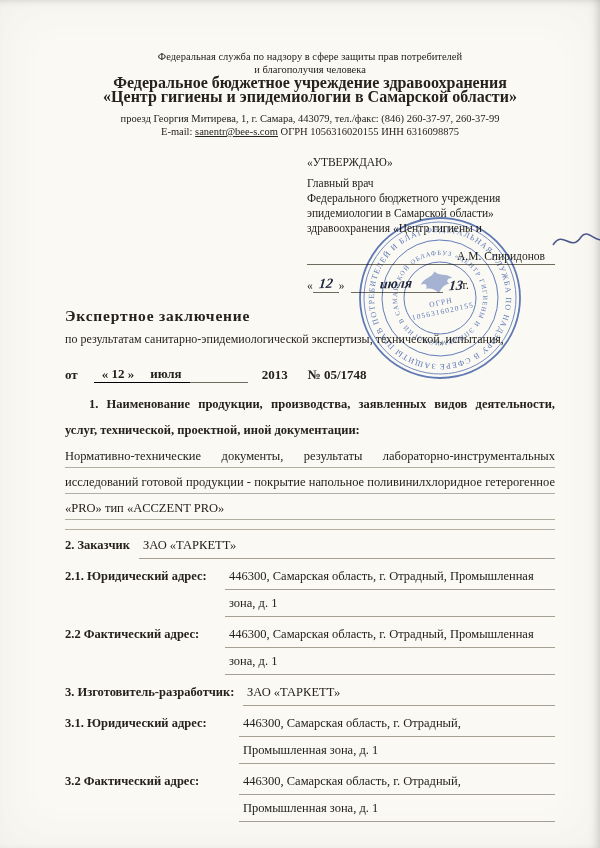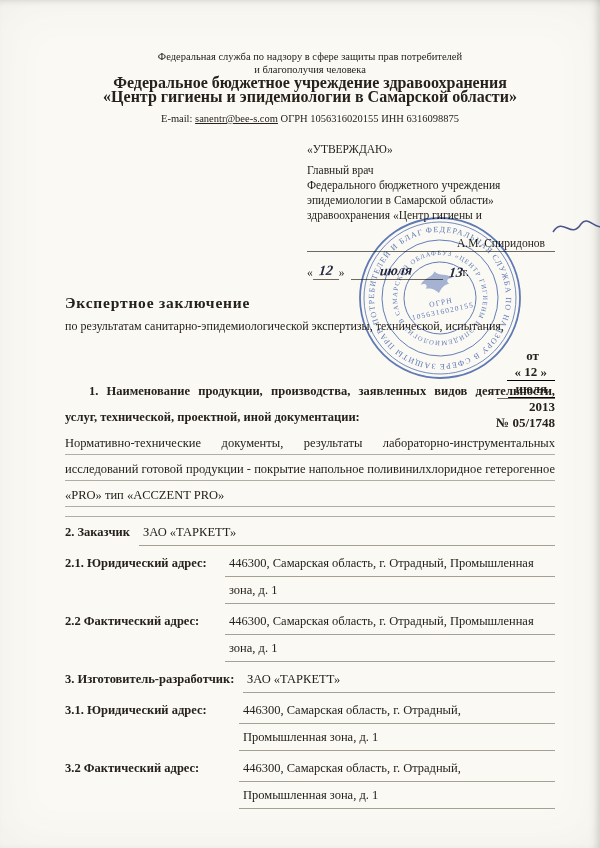--- a/index.html
+++ b/index.html
@@ -35,21 +35,21 @@
   
   .stamp { position:absolute; left:355px; top:213px; width:170px; height:170px;
            transform:rotate(-12deg); opacity:0.82; mix-blend-mode:multiply; pointer-events:none; }
   .seal-text { fill:#3e5fae; letter-spacing:1.1px; font-family:"Liberation Serif",serif; }
   
   .title-block { margin-top:12px; }
   .doc-title { font-size:15.5px; font-weight:bold; letter-spacing:0.8px; line-height:22px; }
   .doc-sub { font-size:12px; line-height:15.5px; }
   .doc-sub.first { margin-top:5px; }
   
-  .number-line { margin-top:13px; font-size:13px; font-weight:bold; display:flex; align-items:flex-end; height:22px;flex-direction:column; }
+  .number-line { margin-top:13px; font-size:13px; font-weight:bold; display:flex; align-items:flex-end; height:22px; }
   .nl-from { margin-right:16px; }
   .nl-seg { border-bottom:1px solid #000000; padding:0 8px; }
   .nl-blank { display:inline-block; width:58px; border-bottom:1px solid #6f6a5e; height:16px; }
   .nl-year { margin-left:14px; }
   .nl-num { margin-left:20px; }
   
   .section1 { margin-top:8px; font-size:12.5px; }
   .s1-heading { margin:0; font-weight:bold; text-align:justify; text-indent:24px; line-height:26px; }
   .s1-body { margin:0; text-align:justify; line-height:26px;
     background-image:repeating-linear-gradient(to bottom, transparent 0, transparent 24px, rgba(120,112,95,0.55) 24px, rgba(120,112,95,0.55) 25px, transparent 25px, transparent 26px);
@@ -70,20 +70,21 @@
 <body>
 
 <div class="page">
 
   <header class="doc-header">
     <div class="h-small">Федеральная служба по надзору в сфере защиты прав потребителей</div>
     <div class="h-small">и благополучия человека</div>
     <div class="h-bold">Федеральное бюджетное учреждение здравоохранения</div>
     <div class="h-bold">«Центр гигиены и эпидемиологии в Самарской области»</div>
     <div class="h-gap"></div>
+    <div class="h-small">проезд Георгия Митирева, 1, г. Самара, 443079, тел./факс: (846) 260-37-97, 260-37-99</div>
     <div class="h-small">
       <span>E-mail:</span>
       <span class="email">sanentr@bee-s.com</span>
       <span>ОГРН 1056316020155 ИНН 6316098875</span>
     </div>
   </header>
 
   <section class="approval">
     <div class="approve-word">«УТВЕРЖДАЮ»</div>
     <div>Главный врач</div>

